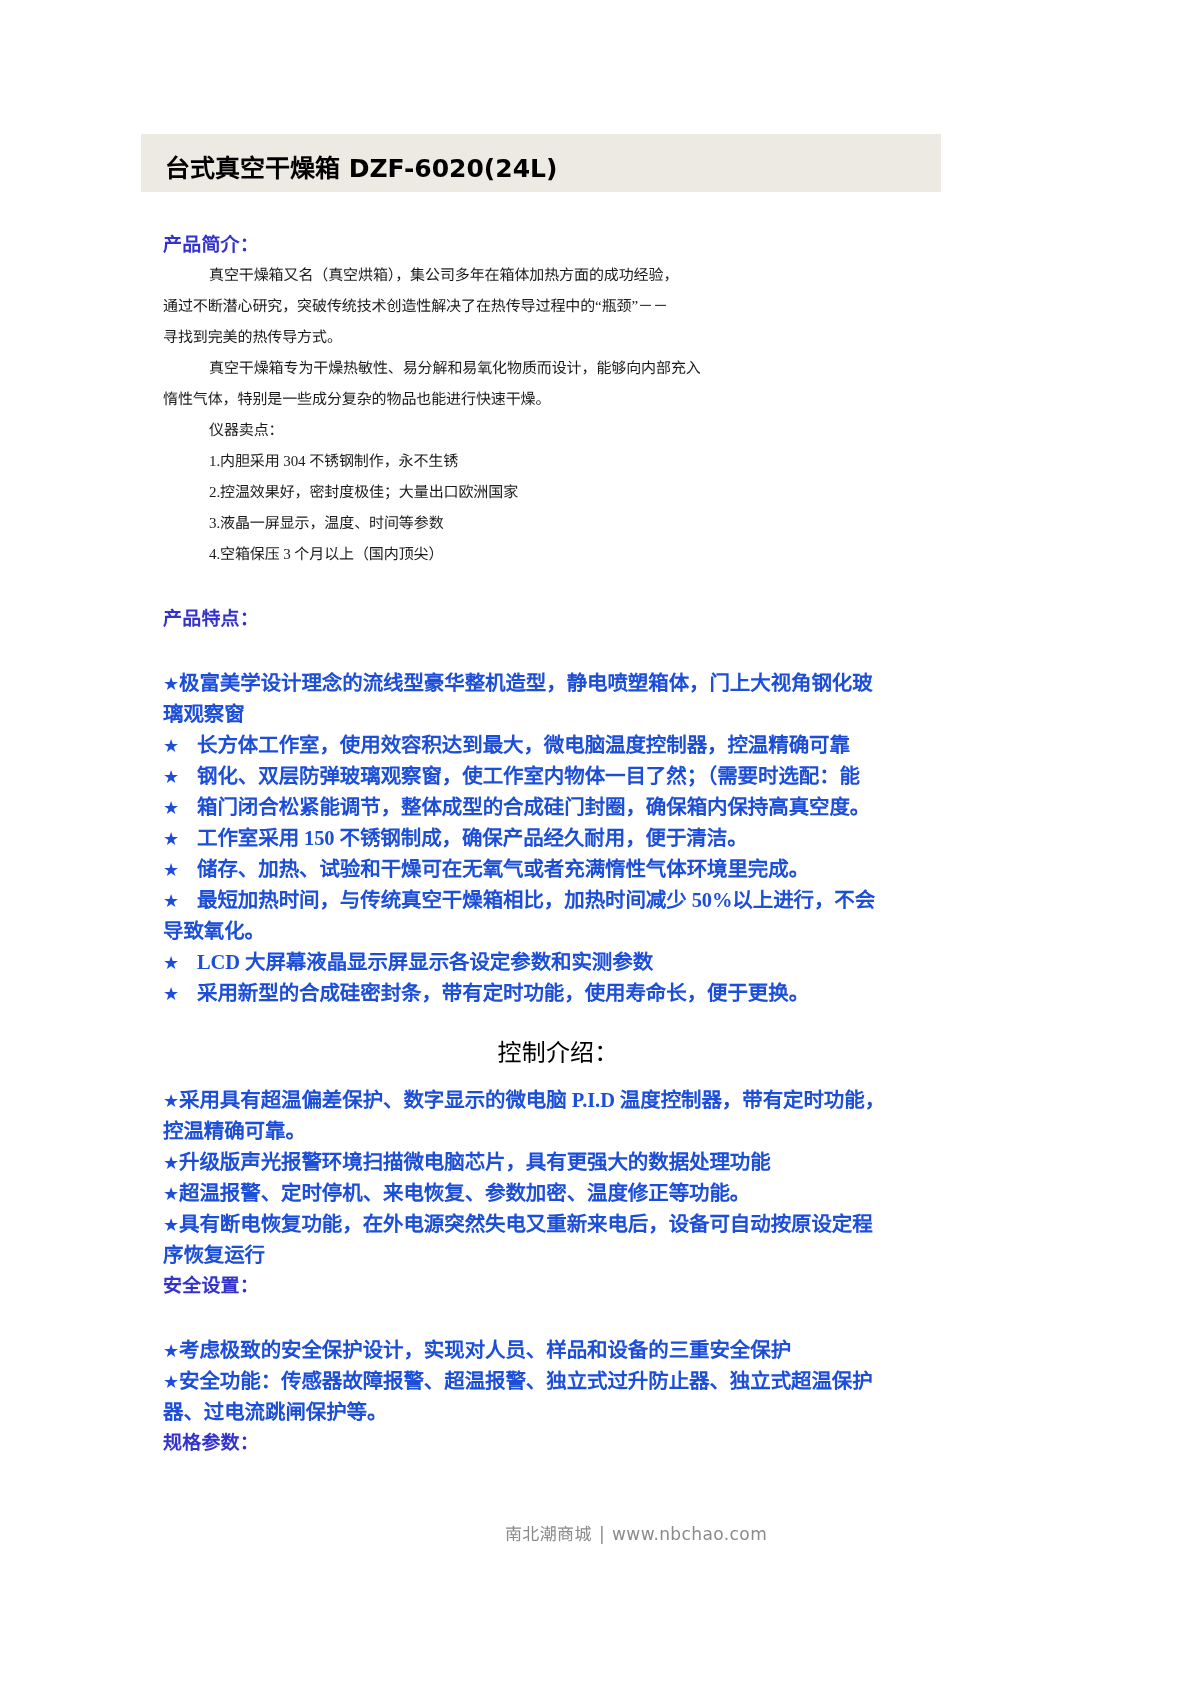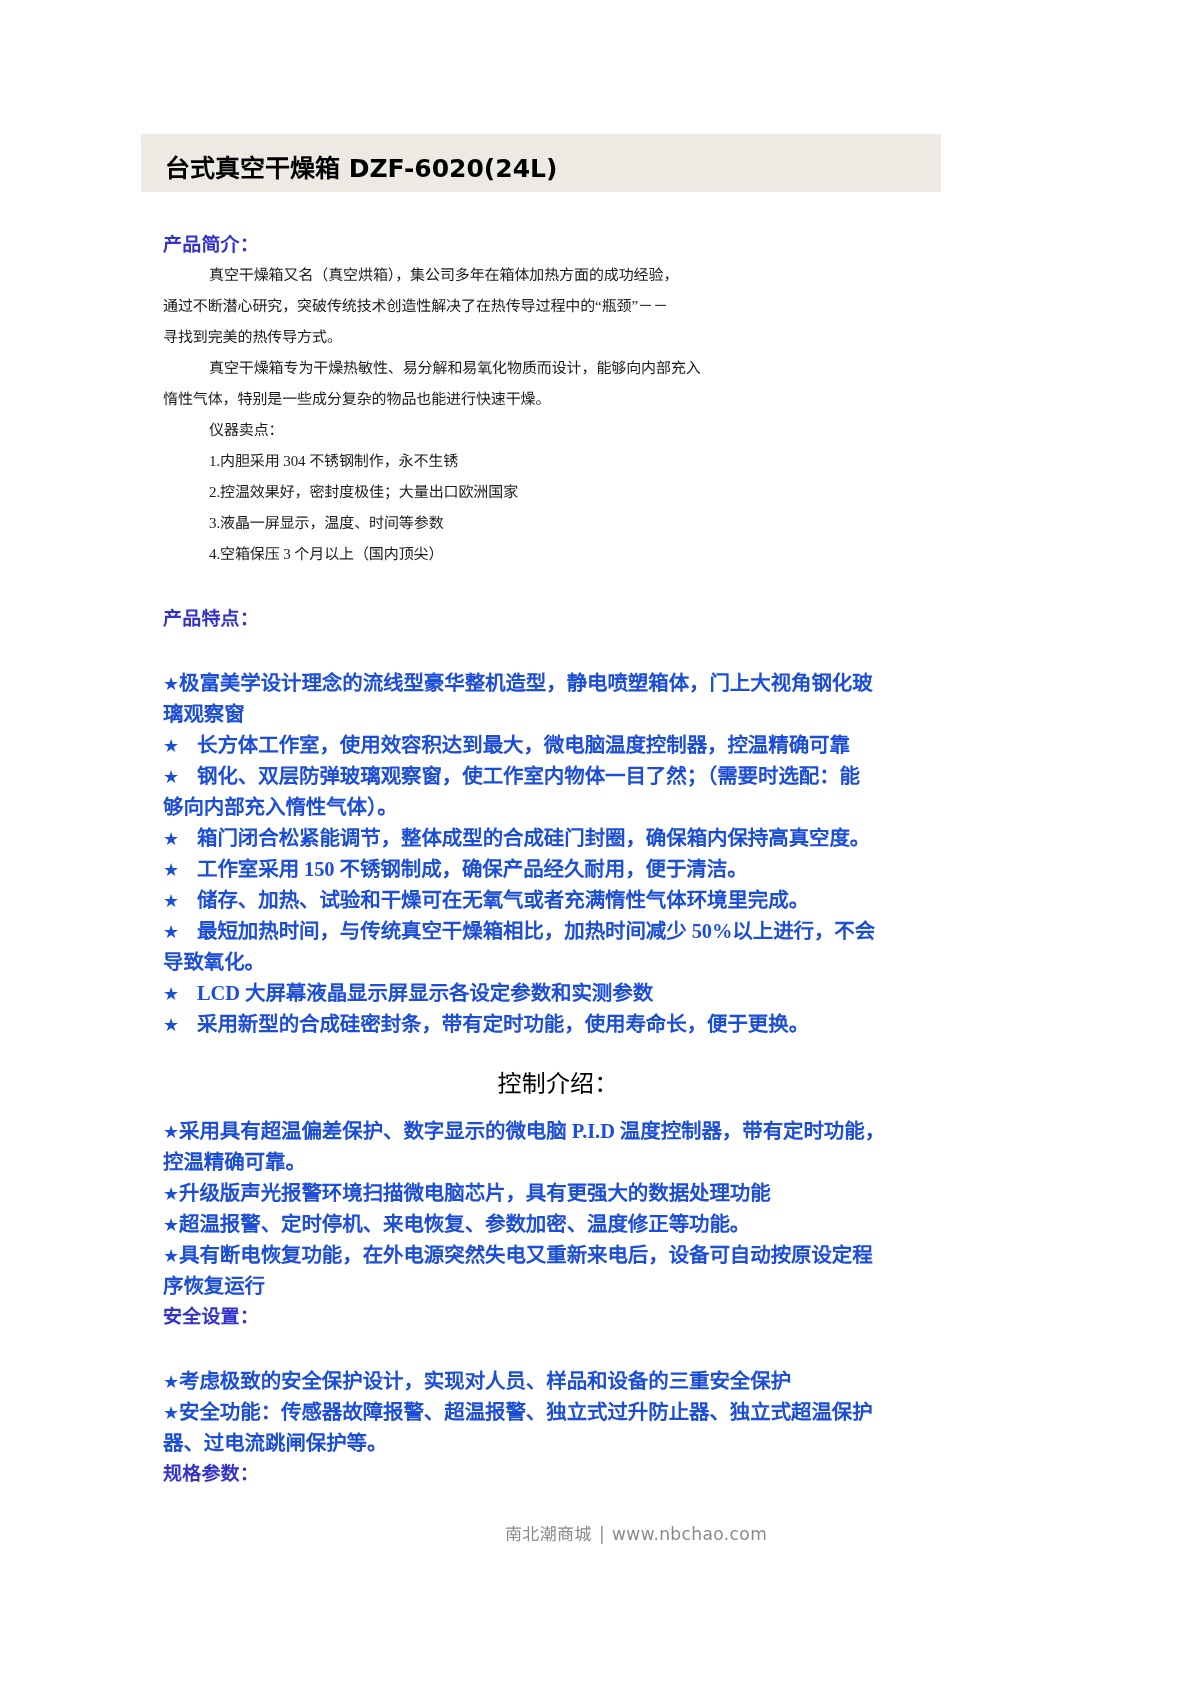--- a/index.html
+++ b/index.html
@@ -150,21 +150,20 @@
     <div class="sec-head-blue">产品特点：</div>
 
     <div class="spacer-lg"></div>
 
     <div class="bullet-row"><span class="star">★</span><span>极富美学设计理念的流线型豪华整机造型，静电喷塑箱体，门上大视角钢化玻</span></div>
     <div class="bullet-row">璃观察窗</div>
 
     <div class="bullet-row"><span class="star">★</span><span class="gap"></span><span>长方体工作室，使用效容积达到最大，微电脑温度控制器，控温精确可靠</span></div>
 
     <div class="bullet-row"><span class="star">★</span><span class="gap"></span><span>钢化、双层防弹玻璃观察窗，使工作室内物体一目了然；（需要时选配：能</span></div>
-    <div class="bullet-row">够向内部充入惰性气体）。</div>
 
     <div class="bullet-row"><span class="star">★</span><span class="gap"></span><span>箱门闭合松紧能调节，整体成型的合成硅门封圈，确保箱内保持高真空度。</span></div>
 
     <div class="bullet-row"><span class="star">★</span><span class="gap"></span><span>工作室采用 150 不锈钢制成，确保产品经久耐用，便于清洁。</span></div>
 
     <div class="bullet-row"><span class="star">★</span><span class="gap"></span><span>储存、加热、试验和干燥可在无氧气或者充满惰性气体环境里完成。</span></div>
 
     <div class="bullet-row"><span class="star">★</span><span class="gap"></span><span>最短加热时间，与传统真空干燥箱相比，加热时间减少 50%以上进行，不会</span></div>
     <div class="bullet-row">导致氧化。</div>
 

